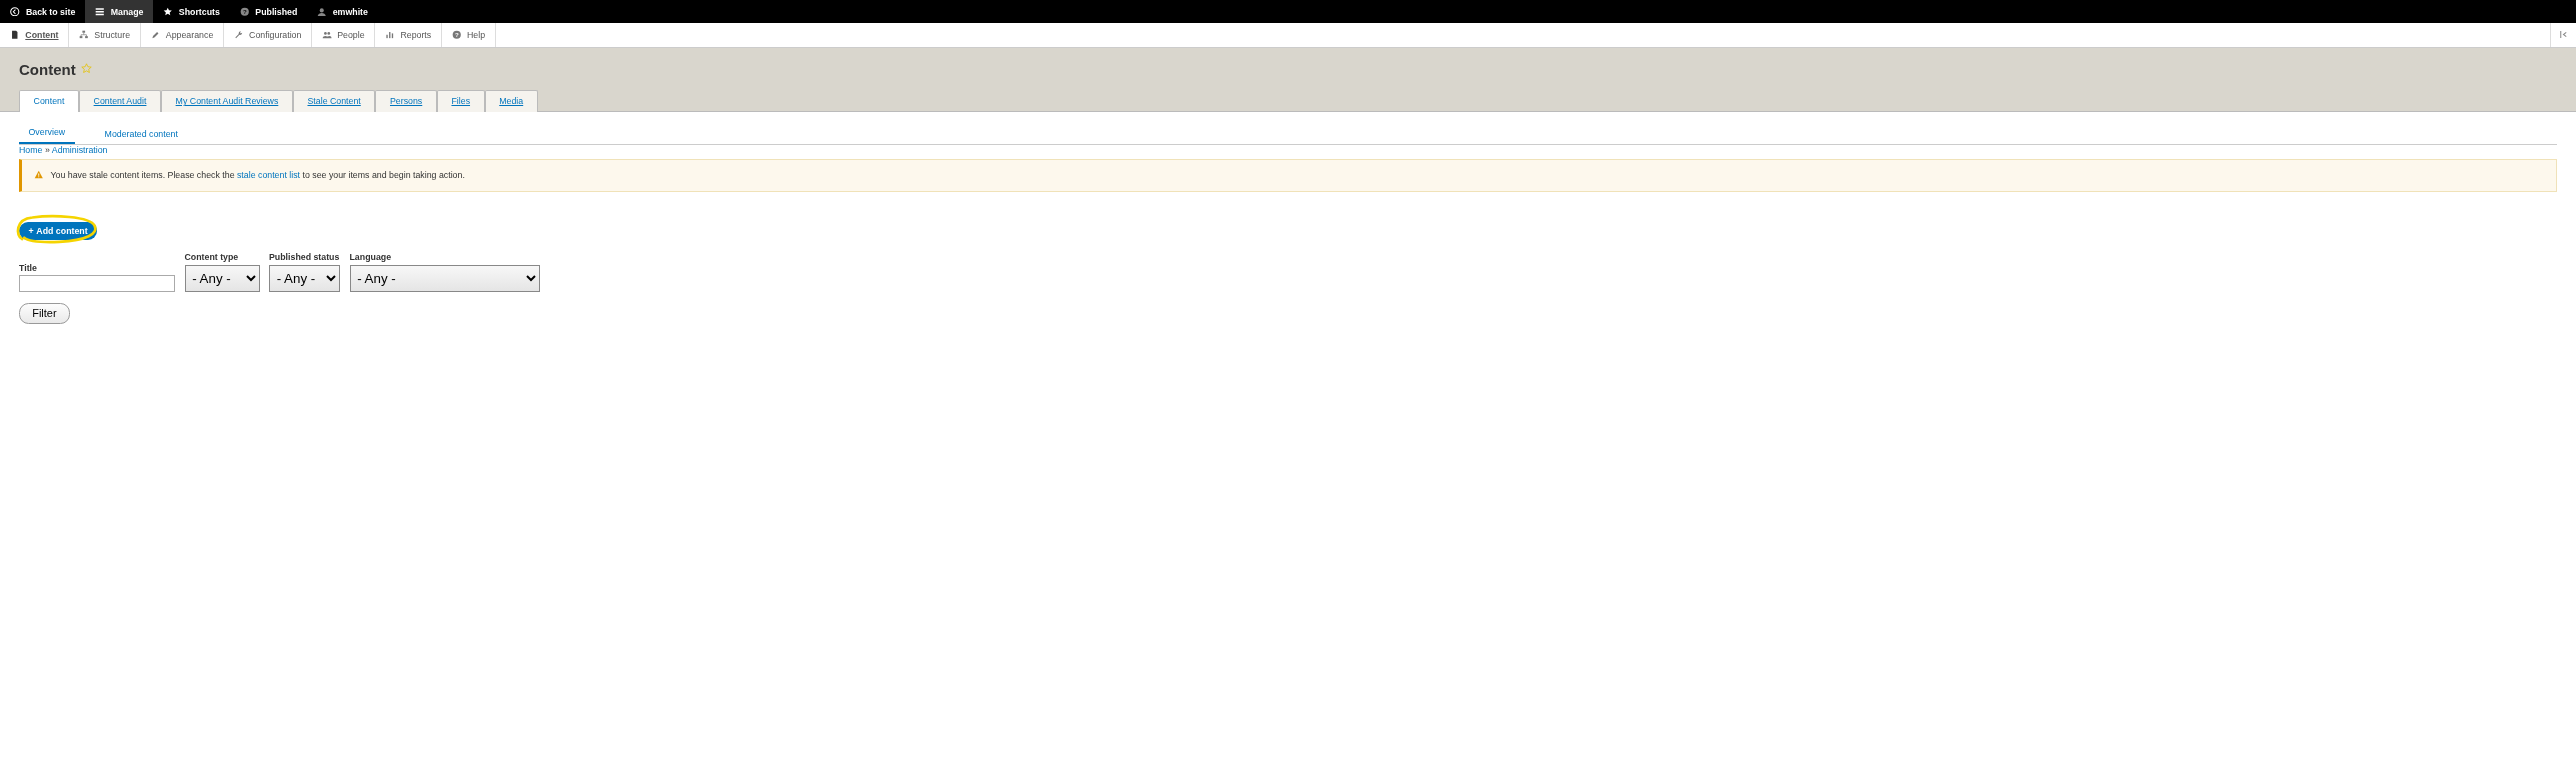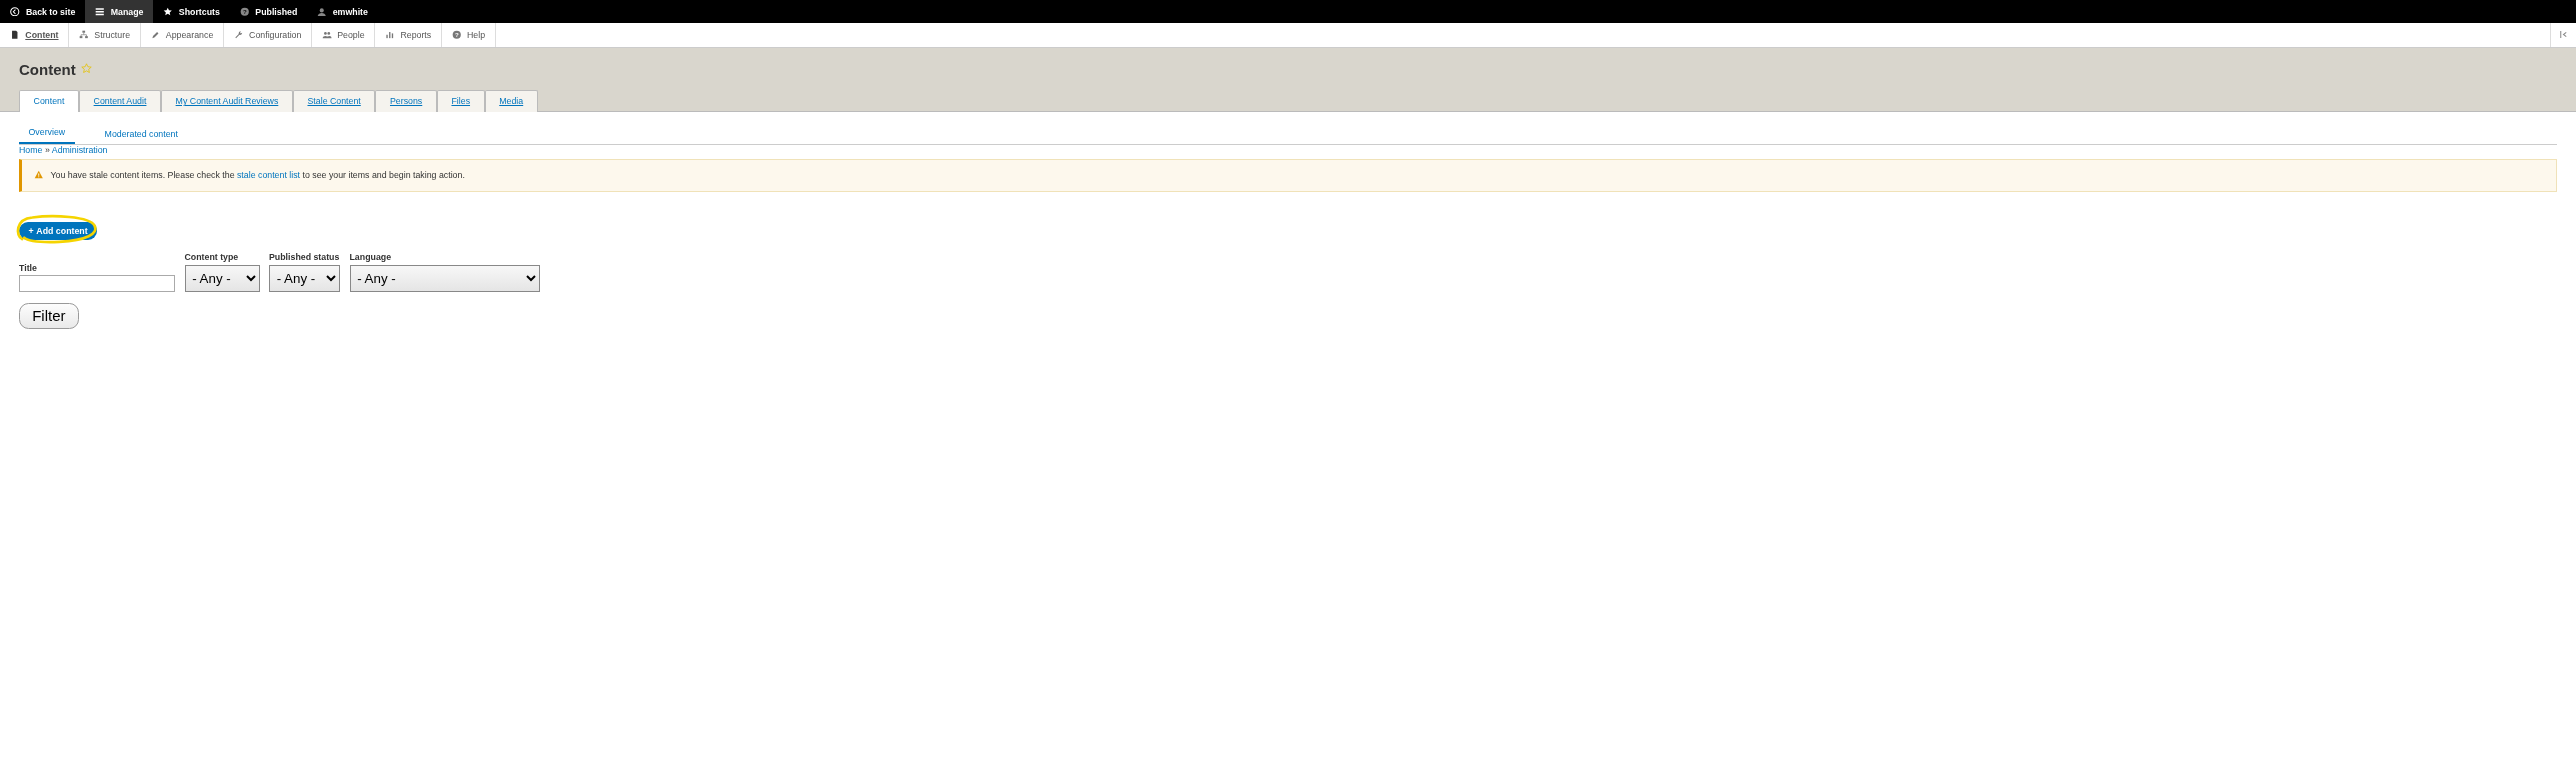--- a/index.html
+++ b/index.html
@@ -73,21 +73,21 @@
   .filter-field label { font-weight: bold; margin-bottom: 2.7px; font-size: 8.8px; }
   .filter-field input[type=text] { width: 156px; height: 16.3px; border: 0.7px solid #aaa; padding: 1.4px 2.7px; }
   .filter-field select { height: 27px; border: 0.7px solid #888; background: linear-gradient(#f7f7f7,#e5e5e5); padding: 1.4px 2.7px; }
   .sel-ct { width: 75px; }
   .sel-ps { width: 71px; }
   .sel-lang { width: 190px; }
   
   .filter-btn {
     background: linear-gradient(#fdfdfd,#e9e9e9);
     border: 0.7px solid #999; border-radius: 9.5px;
-    padding: 3.4px 12.2px; cursor: pointer; font-size:15px;
+    padding: 3.4px 12.2px; cursor: pointer; font-size:11px;
   }
 </style>
 </head>
 <body>
 
 <div class="topbar">
   <div class="topbar-item">
     <span class="topbar-icon">
       <svg width="9.5" height="9.5" viewBox="0 0 14 14">
           <circle cx="7" cy="7" r="6" fill="none" stroke="#fff" stroke-width="1.5"></circle>

